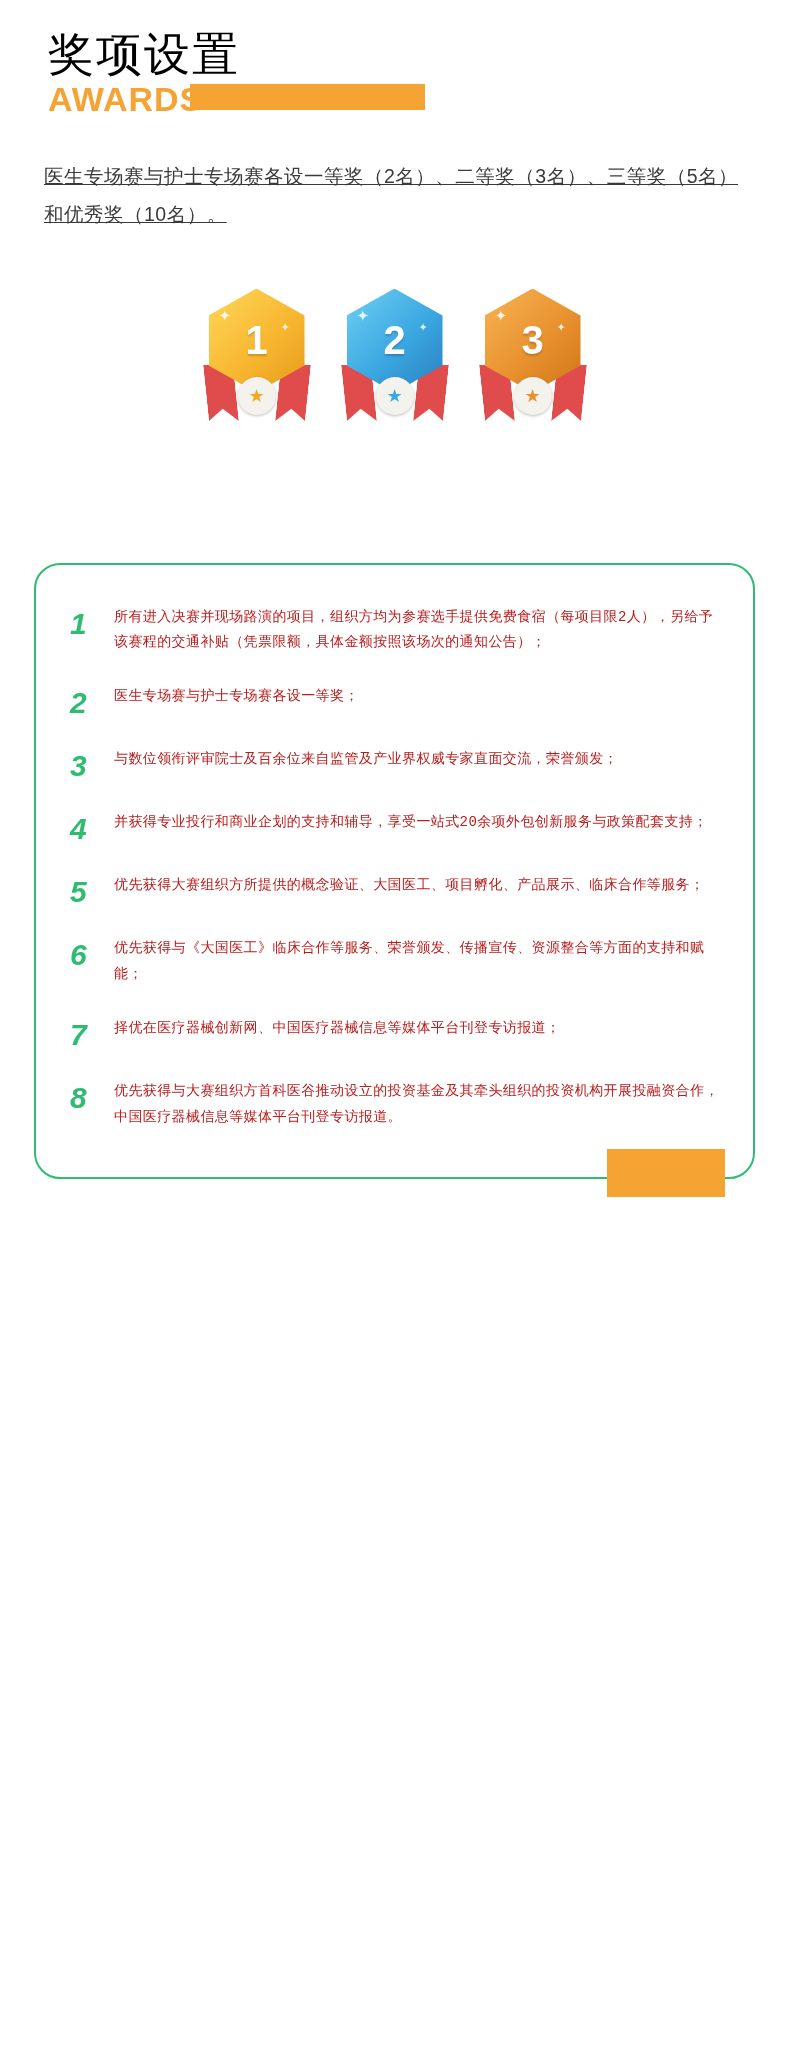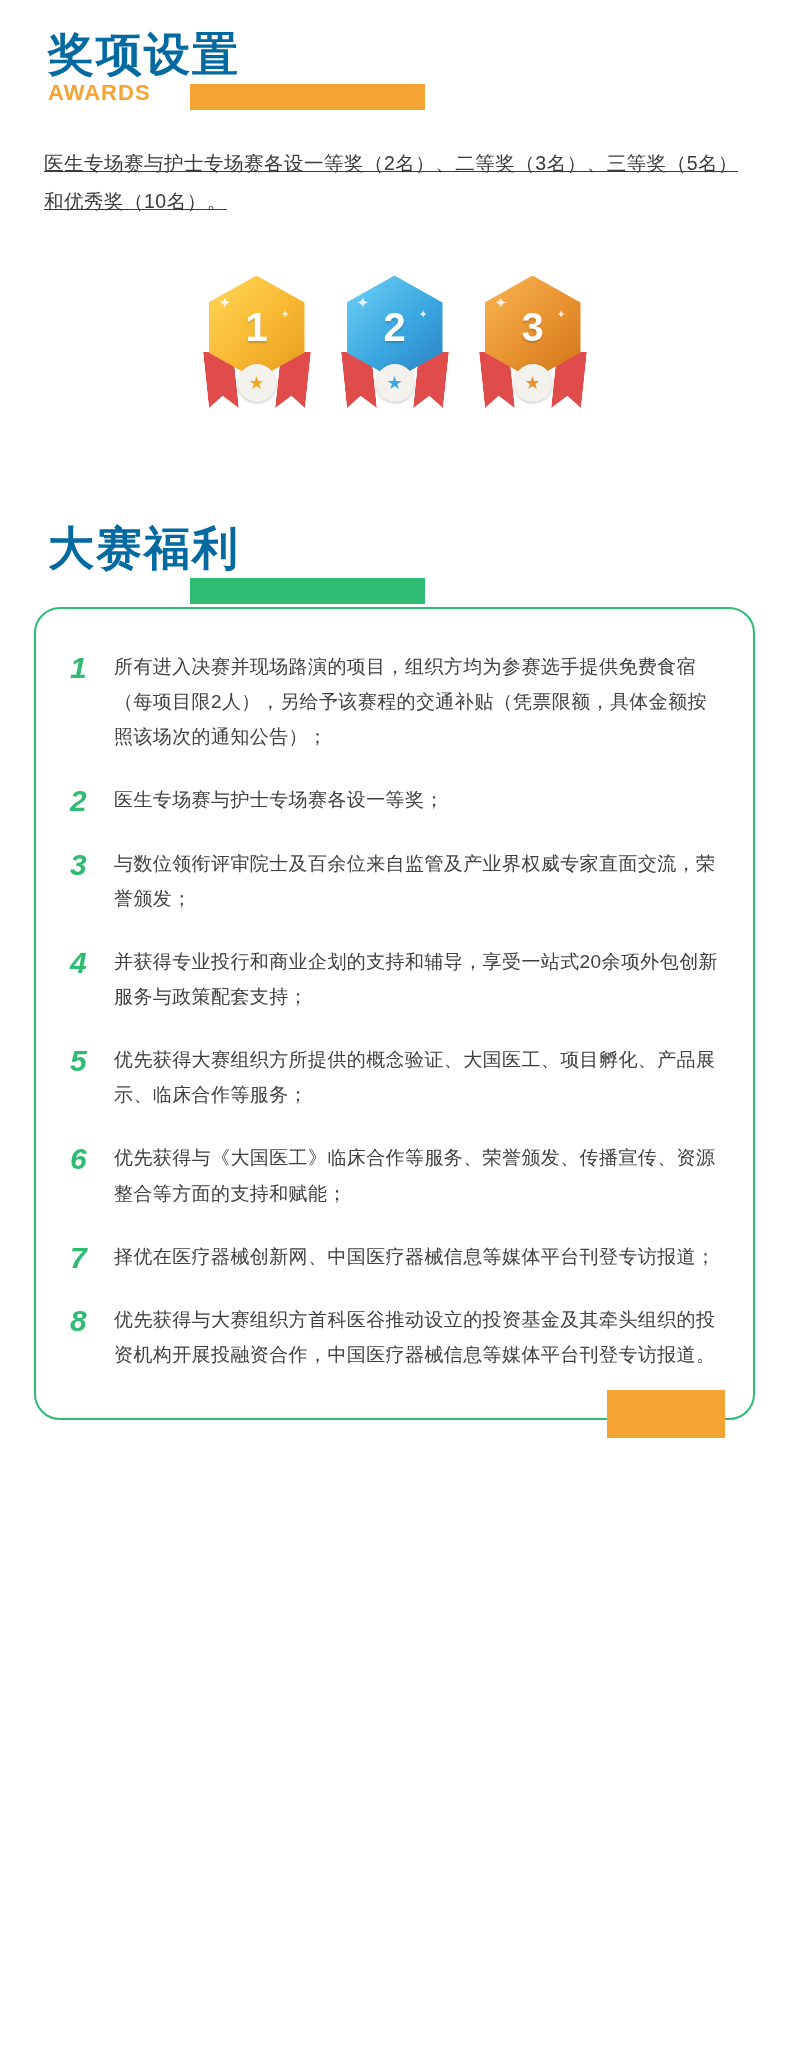--- a/index.html
+++ b/index.html
@@ -35,29 +35,29 @@
   .head-bar.policy {
     background: #2fbb72;
     left: 190px;
     top: 58px;
     width: 235px;
   }
   .head-cn {
     position: relative;
     z-index: 1;
     font-size: 46px;
-    font-weight: bold;
-    color: #0369a1;
+    font-weight: normal;
+    color: #000000;
     letter-spacing: 2px;
     line-height: 1.25;
   }
   .head-en {
     position: relative;
     z-index: 2;
-    font-size: 22px;
+    font-size: 34px;
     font-weight: bold;
     letter-spacing: 1px;
     margin-top: -4px;
   }
   .head-en.awards { color: #f5a433; }
   .head-en.policy { color: #2fbb72; }
 
   
   .awards-text {
     margin: 38px 44px 0 44px;
@@ -166,24 +166,25 @@
     flex: 0 0 44px;
     font-size: 30px;
     font-weight: bold;
     font-style: italic;
     color: #2fbb72;
     line-height: 1.1;
     padding-top: 2px;
   }
   .policy-text {
     flex: 1;
-    font-size: 19px;
+    font-size: 14px;
     line-height: 1.85;
-    color: #404040;
+    color: #b91c1c;
     letter-spacing: 0.4px;
+    font-family: Liberation Mono, monospace;
   }
   .spacer-top { height: 26px; }
   .spacer-mid { height: 106px; }
   .spacer-bottom { height: 72px; }
 </style>
 </head>
 <body>
 
 <div class="spacer-top"></div>
 
@@ -223,21 +224,20 @@
     <div class="spark" style="left:84px;top:34px;font-size:11px;">✦</div>
     <div class="circle">★</div>
   </div>
 
 </div>
 
 <div class="spacer-mid"></div>
 
 <div class="section-head">
   <div class="head-bar policy"></div>
-  <div class="head-cn">大赛福利</div>
 </div>
 
 <div class="policy-wrap">
   <div class="policy-box">
 
     <div class="policy-item">
       <div class="policy-num">1</div>
       <div class="policy-text">所有进入决赛并现场路演的项目，组织方均为参赛选手提供免费食宿（每项目限2人），另给予该赛程的交通补贴（凭票限额，具体金额按照该场次的通知公告）；</div>
     </div>
 

